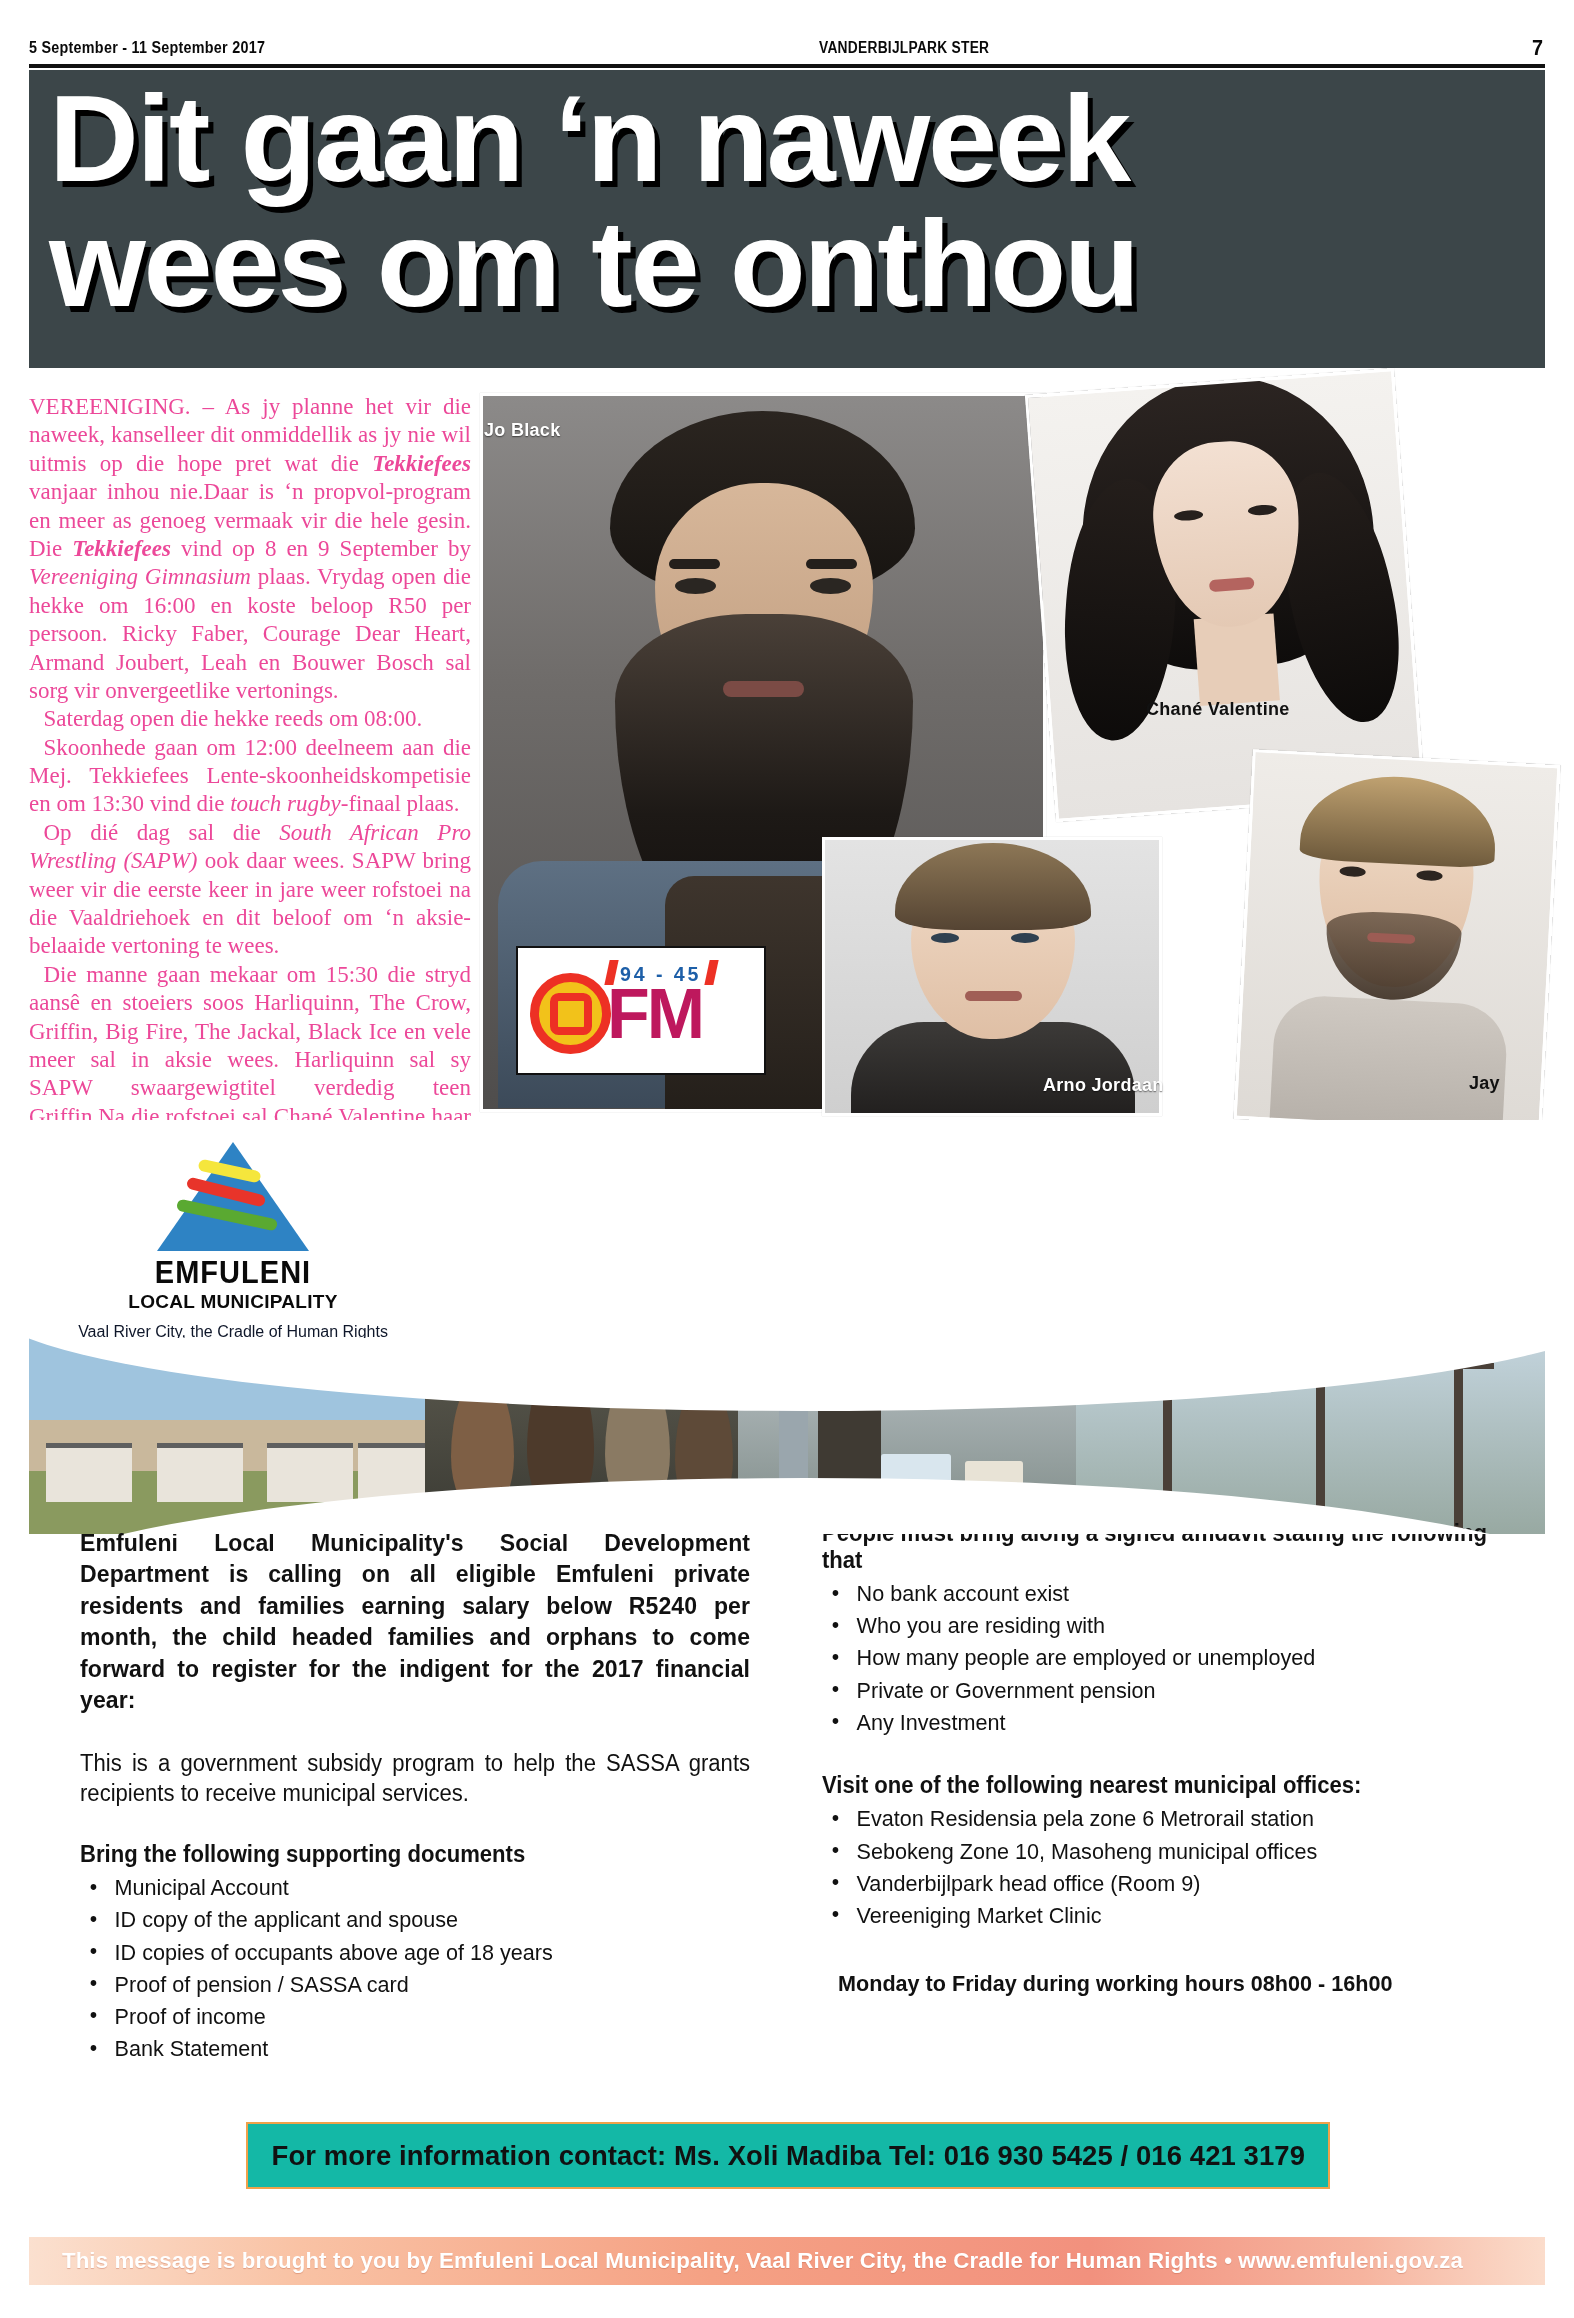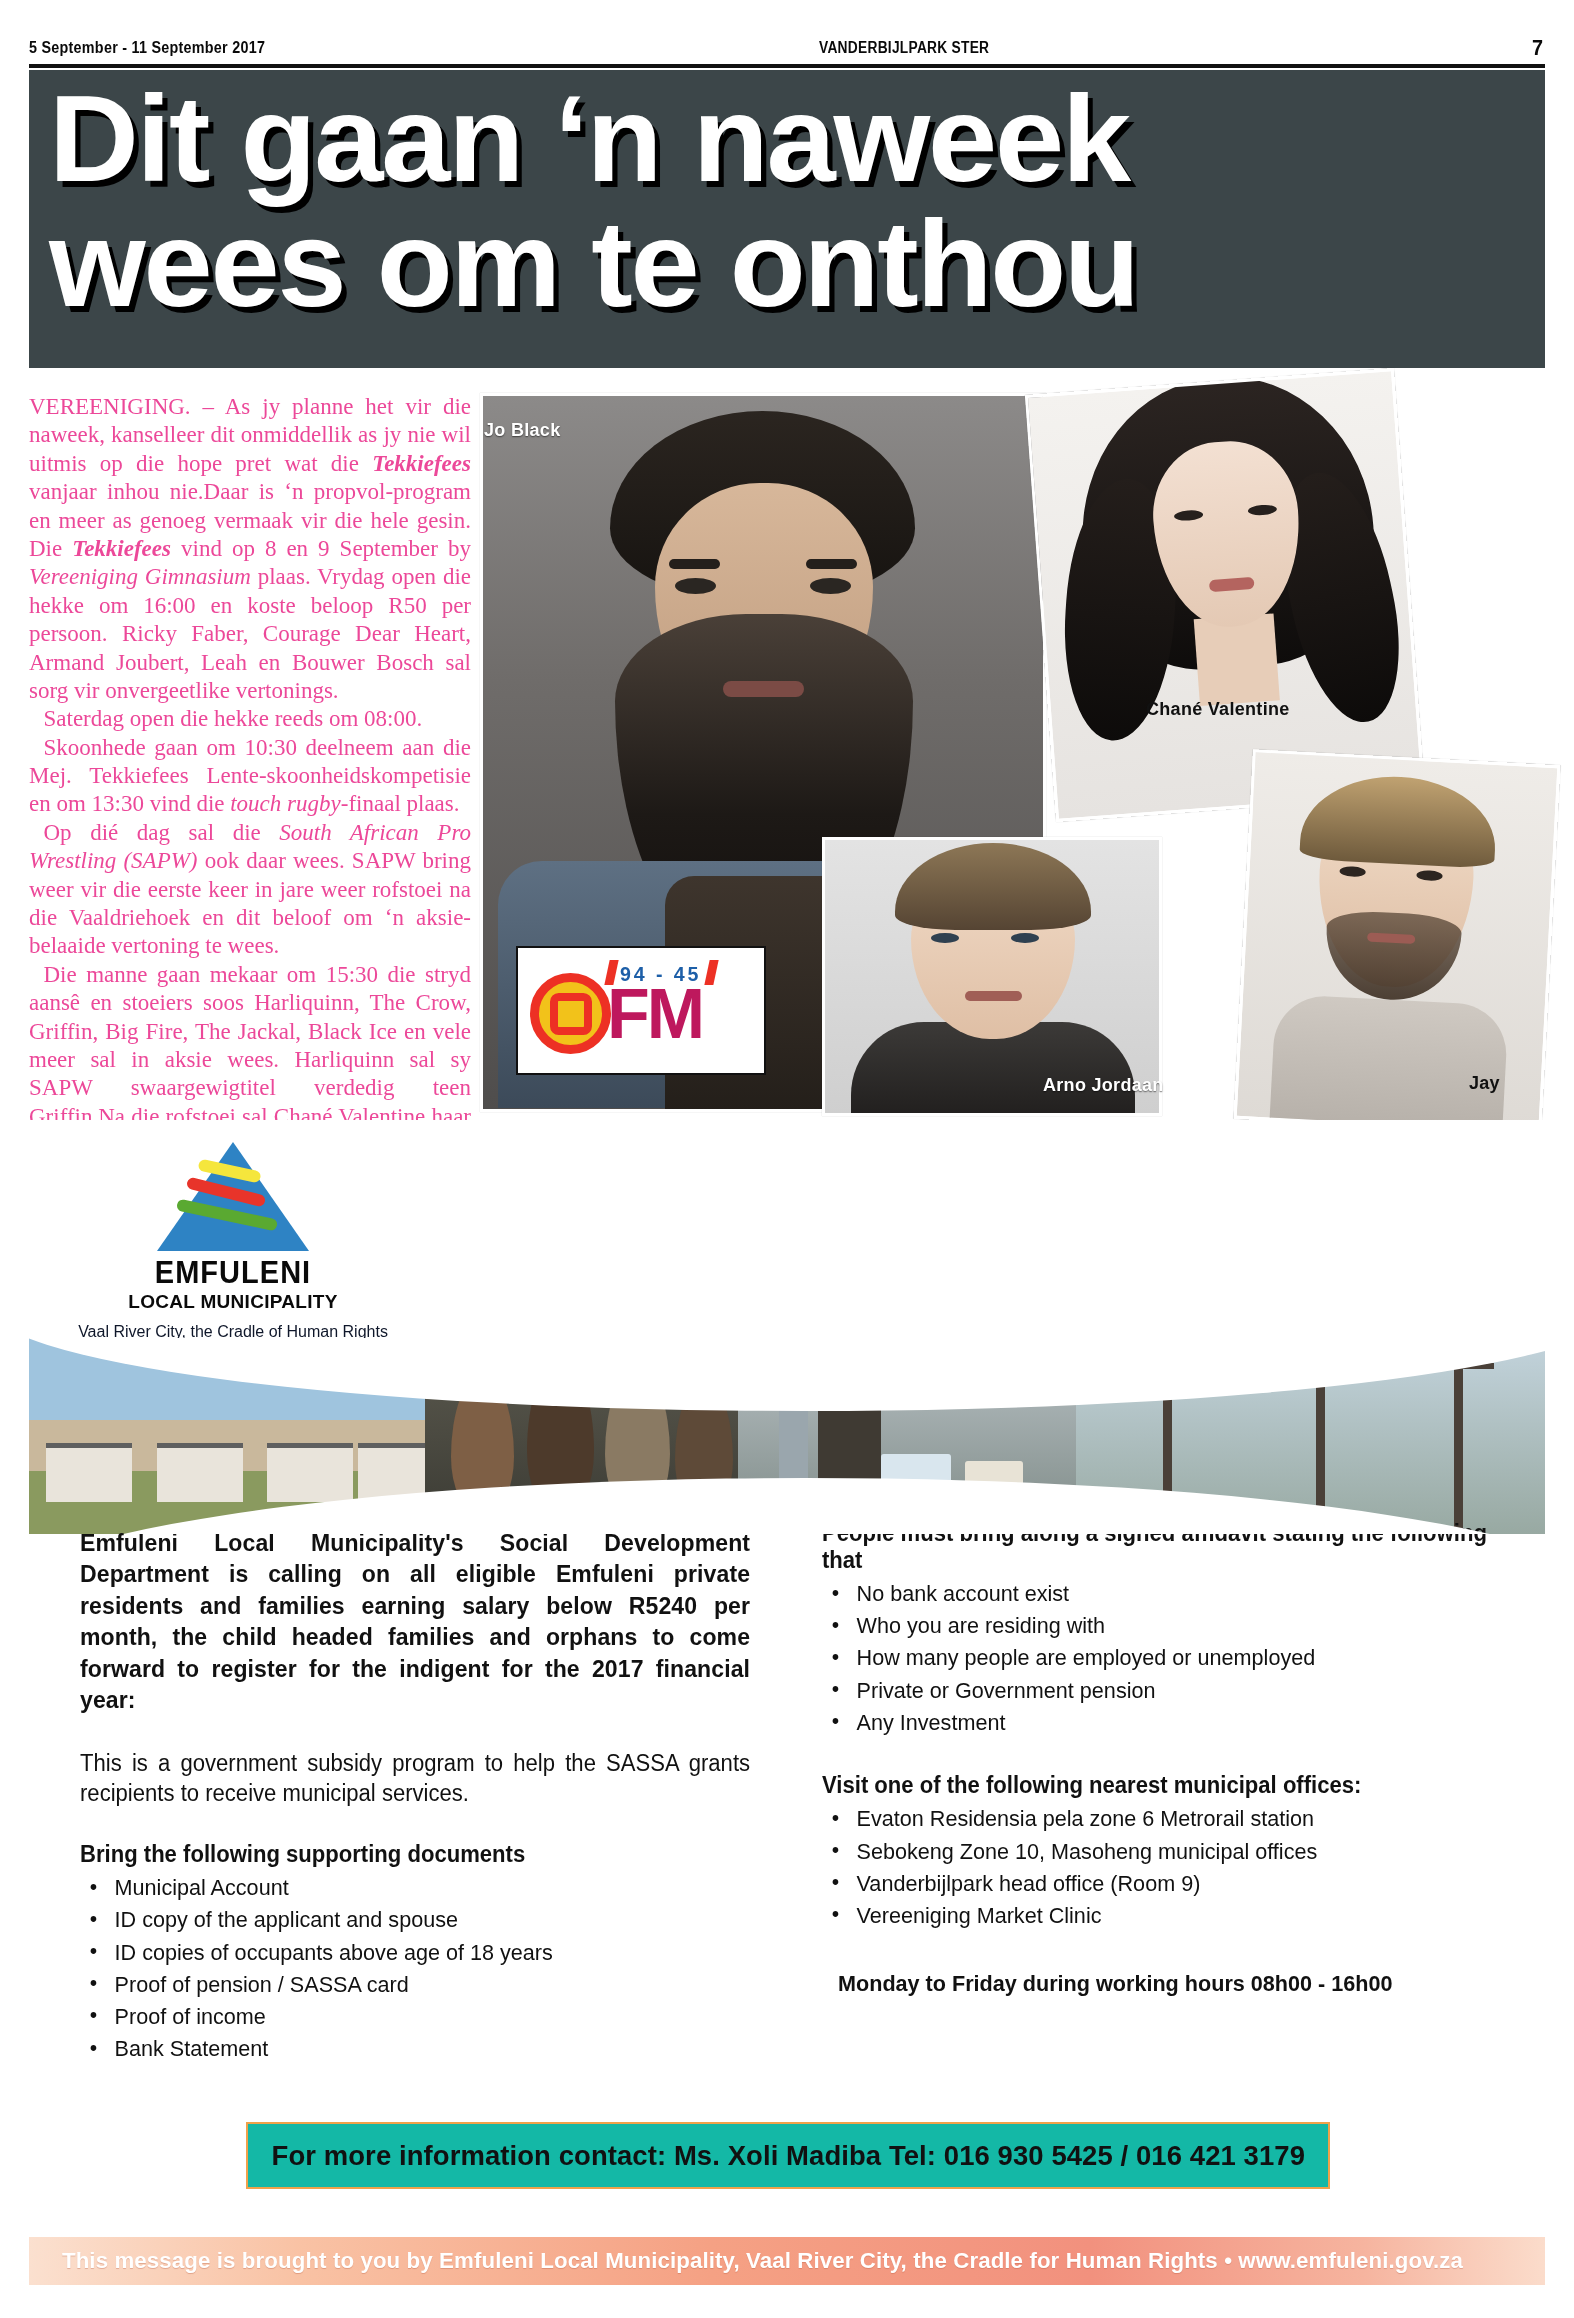--- a/index.html
+++ b/index.html
@@ -265,21 +265,21 @@
 <div class="mh-rule"></div>
 
 <div class="headline-band">
   <div class="hl hl1">Dit gaan ‘n naweek</div>
   <div class="hl hl2">wees om te onthou</div>
 </div>
 
 <div class="article" id="article-body">
     <p><span>VEREENIGING. – As jy planne het vir die naweek, kanselleer dit onmiddellik as jy nie wil uitmis op die hope pret wat die </span><b class="it">Tekkiefees</b><span> vanjaar inhou nie.Daar is ‘n propvol-program en meer as genoeg vermaak vir die hele gesin. Die </span><b class="it">Tekkiefees</b><span> vind op 8 en 9 September by </span><i>Vereeniging Gimnasium</i><span> plaas. Vrydag open die hekke om 16:00 en koste beloop R50 per persoon. Ricky Faber, Courage Dear Heart, Armand Joubert, Leah en Bouwer Bosch sal sorg vir onvergeetlike vertonings.</span></p>
     <p class="indent"><span>Saterdag open die hekke reeds om 08:00.</span></p>
-    <p class="indent"><span>Skoonhede gaan om 10:30 deelneem aan die Mej. Tekkiefees Lente-skoonheidskompetisie en om 13:30 vind die </span><i>touch rugby</i><span>-finaal plaas.</span></p>
+    <p class="indent"><span>Skoonhede gaan om 12:00 deelneem aan die Mej. Tekkiefees Lente-skoonheidskompetisie en om 13:30 vind die </span><i>touch rugby</i><span>-finaal plaas.</span></p>
     <p class="indent"><span>Op dié dag sal die </span><i>South African Pro Wrestling (SAPW)</i><span> ook daar wees. SAPW bring weer vir die eerste keer in jare weer rofstoei na die Vaaldriehoek en dit beloof om ‘n aksie-belaaide vertoning te wees.</span></p>
     <p class="indent"><span>Die manne gaan mekaar om 15:30 die stryd aansê en stoeiers soos Harliquinn, The Crow, Griffin, Big Fire, The Jackal, Black Ice en vele meer sal in aksie wees. Harliquinn sal sy SAPW swaargewigtitel verdedig teen Griffin.Na die rofstoei sal Chané Valentine haar plek agter die mikrofoon inneem, gevolg deur Jo Black en Juan Boucher. Arno Jordaan tree 20:00 op en daarna sal die immergewilde Jay die fees afsluit. Meer as 100 uitstallers word verwag met produkte om van te kus en keur. Die braaitent sal ook sorg vir watertant geregte om die hongerpyne te stil. Cyril Viljoen en Shandor Potgieter van OFM sal die fees regstreeks vanaf die feesterrein uitsaai.</span></p>
   </div>
 
 <div class="collage">
 
   <div class="ph" id="ph-joblack">
     <div class="jb-hair"></div>
     <div class="jb-face"></div>
     <div class="jb-brow l"></div>

